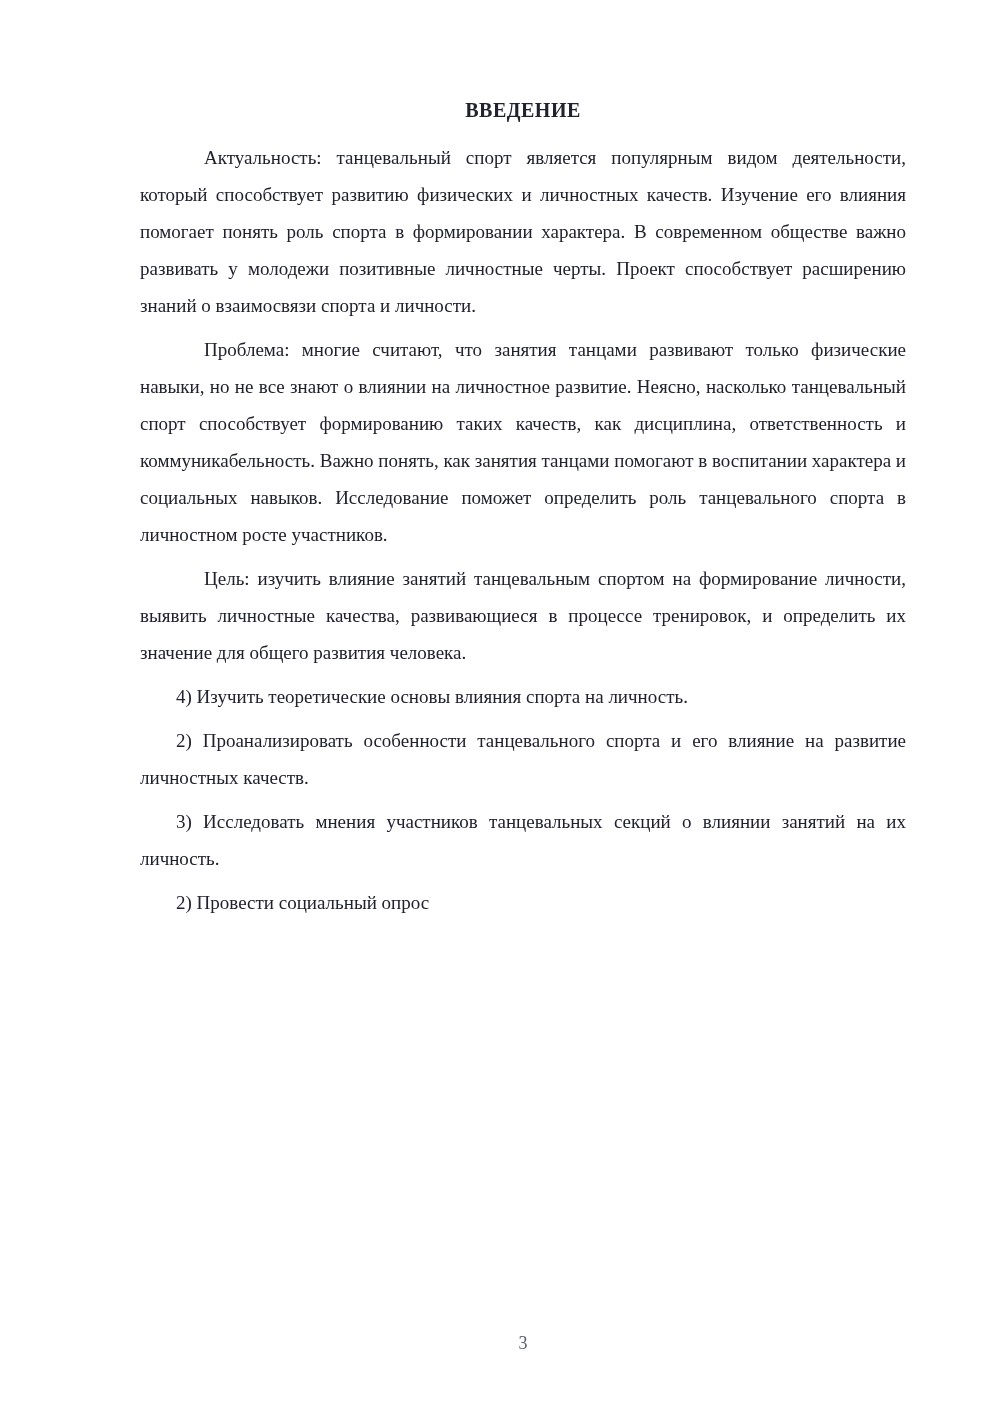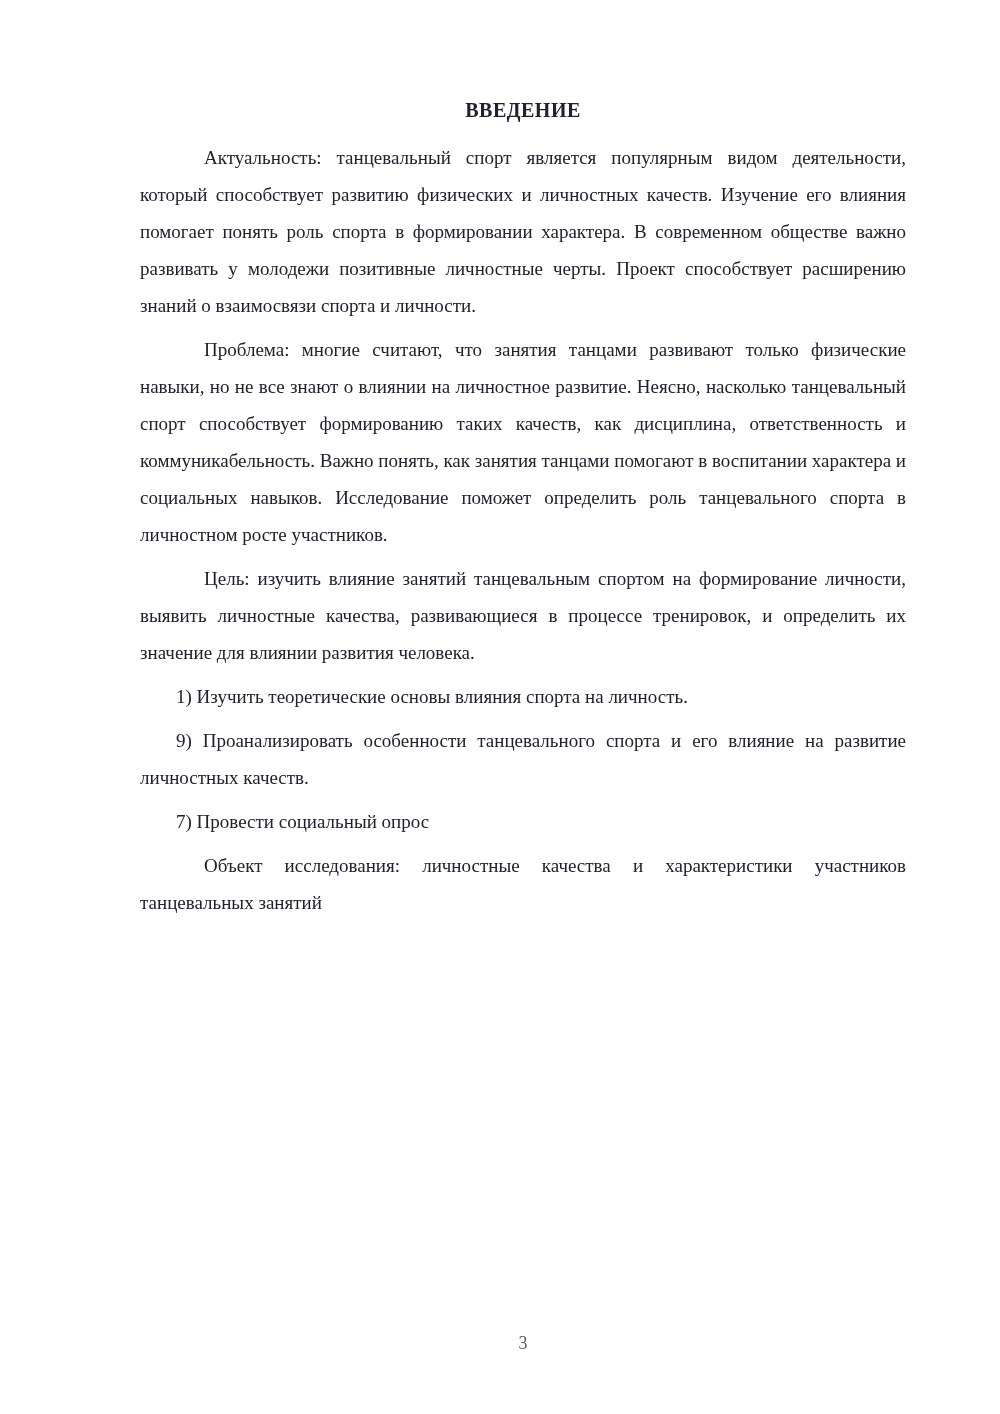--- a/index.html
+++ b/index.html
@@ -47,20 +47,20 @@
   }
 </style>
 </head>
 <body>
 
 <div class="page">
   <h1 class="title">ВВЕДЕНИЕ</h1>
 
   <p class="para">Актуальность: танцевальный спорт является популярным видом деятельности, который способствует развитию физических и личностных качеств. Изучение его влияния помогает понять роль спорта в формировании характера. В современном обществе важно развивать у молодежи позитивные личностные черты. Проект способствует расширению знаний о взаимосвязи спорта и личности.</p>
   <p class="para">Проблема: многие считают, что занятия танцами развивают только физические навыки, но не все знают о влиянии на личностное развитие. Неясно, насколько танцевальный спорт способствует формированию таких качеств, как дисциплина, ответственность и коммуникабельность. Важно понять, как занятия танцами помогают в воспитании характера и социальных навыков. Исследование поможет определить роль танцевального спорта в личностном росте участников.</p>
-  <p class="para">Цель: изучить влияние занятий танцевальным спортом на формирование личности, выявить личностные качества, развивающиеся в процессе тренировок, и определить их значение для влиянии развития человека.</p>
-  <p class="para list-item">1) Изучить теоретические основы влияния спорта на личность.</p>
-  <p class="para list-item">9) Проанализировать особенности танцевального спорта и его влияние на развитие личностных качеств.</p>
-  <p class="para list-item">7) Провести социальный опрос</p>
-  <p class="para">Объект исследования: личностные качества и характеристики участников танцевальных занятий</p>
+  <p class="para">Цель: изучить влияние занятий танцевальным спортом на формирование личности, выявить личностные качества, развивающиеся в процессе тренировок, и определить их значение для общего развития человека.</p>
+  <p class="para list-item">4) Изучить теоретические основы влияния спорта на личность.</p>
+  <p class="para list-item">2) Проанализировать особенности танцевального спорта и его влияние на развитие личностных качеств.</p>
+  <p class="para list-item">3) Исследовать мнения участников танцевальных секций о влиянии занятий на их личность.</p>
+  <p class="para list-item">2) Провести социальный опрос</p>
 
   <div class="page-number">3</div>
 </div>
 
 </body></html>

